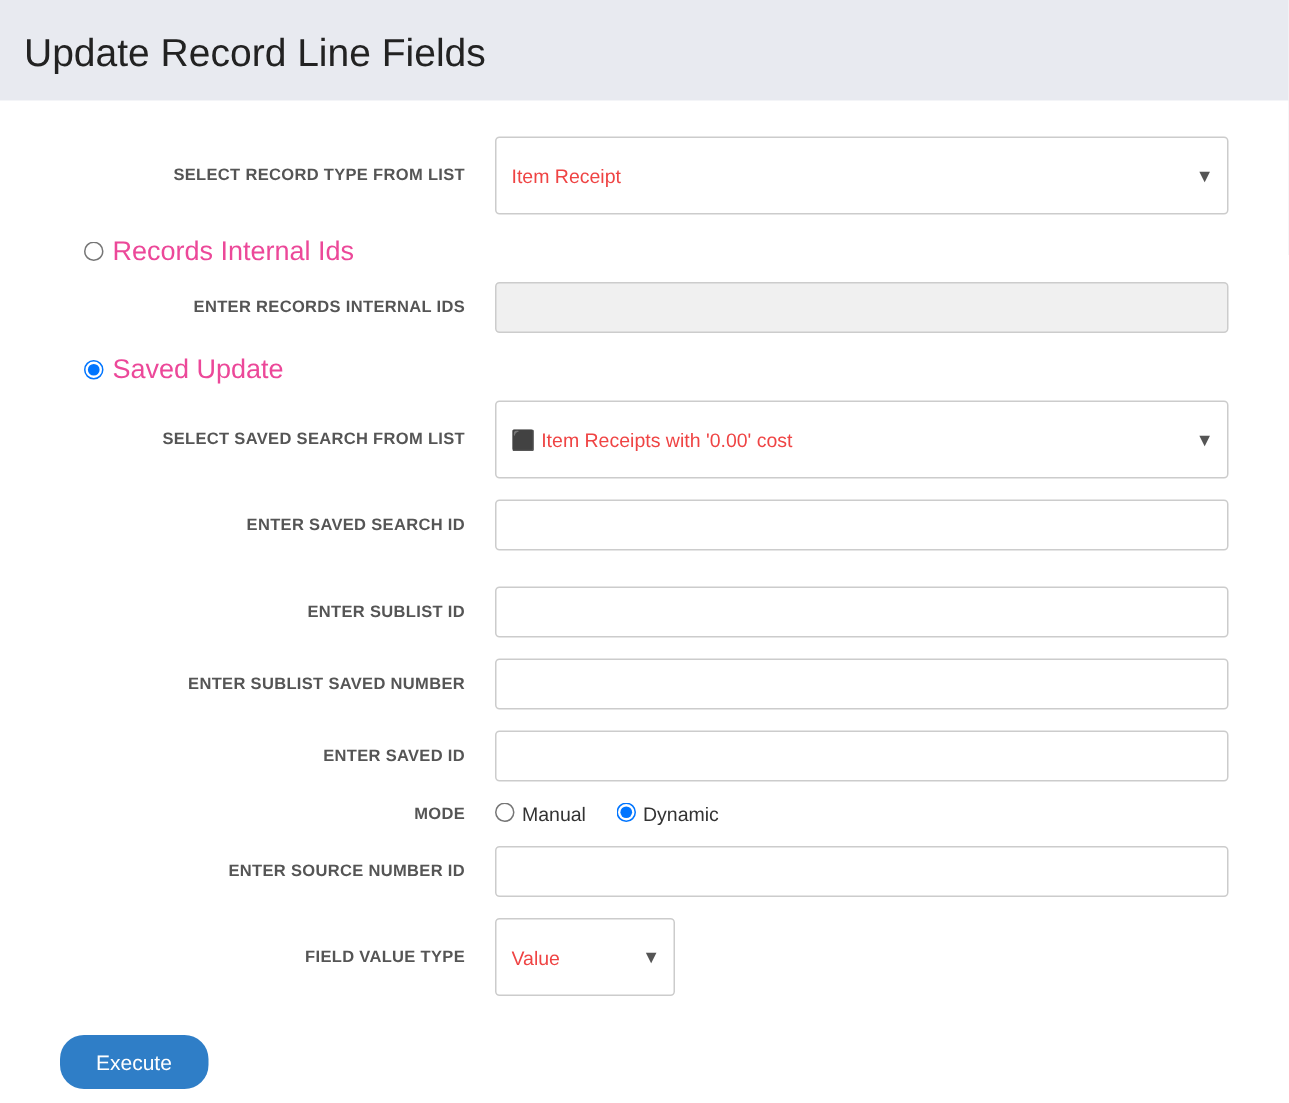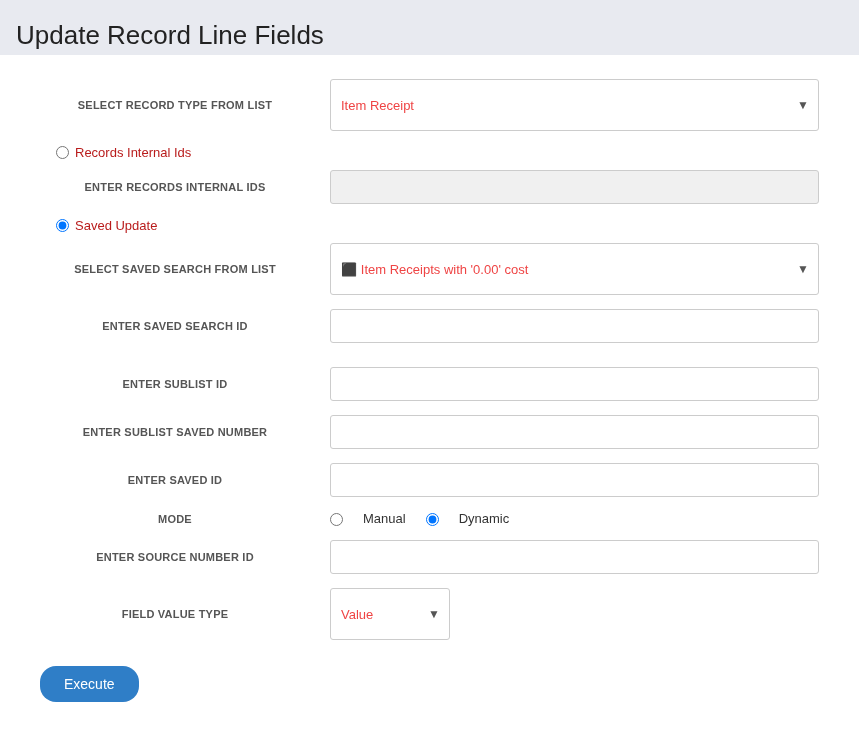--- a/index.html
+++ b/index.html
@@ -4,21 +4,21 @@
   <style>
     * { box-sizing: border-box; margin: 0; padding: 0; }
     body {
       font-family: Arial, sans-serif;
       background: #e8eaf0;
       min-height: 735px;
       width: 859px;
     }
     .header {
       background: #e8eaf0;
-      padding: 20px 16px 4px 16px;
+      padding: 20px 16px 16px 16px;
       border-bottom: none;
     }
     .header h1 {
       font-size: 26px;
       font-weight: 400;
       color: #222;
     }
     .main-content {
       background: #fff;
       margin: 0;
@@ -26,21 +26,21 @@
       min-height: 670px;
     }
     .form-row {
       display: flex;
       align-items: center;
       margin-bottom: 14px;
     }
     .form-label {
       width: 290px;
       min-width: 290px;
-      text-align: center;
+      text-align: right;
       padding-right: 20px;
       font-size: 11px;
       font-weight: bold;
       color: #555;
       letter-spacing: 0.02em;
     }
     .form-control {
       flex: 1;
       height: 34px;
       border: 1px solid #ccc;
@@ -85,38 +85,38 @@
       display: flex;
       align-items: center;
       margin-bottom: 10px;
       padding-left: 16px;
     }
     .radio-row input[type="radio"] {
       margin-right: 6px;
       cursor: pointer;
     }
     .radio-row label {
-      font-size: 13px;
-      color: #b91c1c;
+      font-size: 18px;
+      color: #ec4899;
       cursor: pointer;
     }
     .mode-row {
       display: flex;
       align-items: center;
       margin-bottom: 14px;
     }
     .mode-options {
       display: flex;
       align-items: center;
       gap: 20px;
     }
     .mode-option {
       display: flex;
-      align-items: flex-end;
-      gap: 20px;
+      align-items: flex-start;
+      gap: 5px;
       font-size: 13px;
       color: #333;
     }
     .mode-option input[type="radio"] {
       cursor: pointer;
     }
     .spacer {
       height: 10px;
     }
     .btn-execute {

